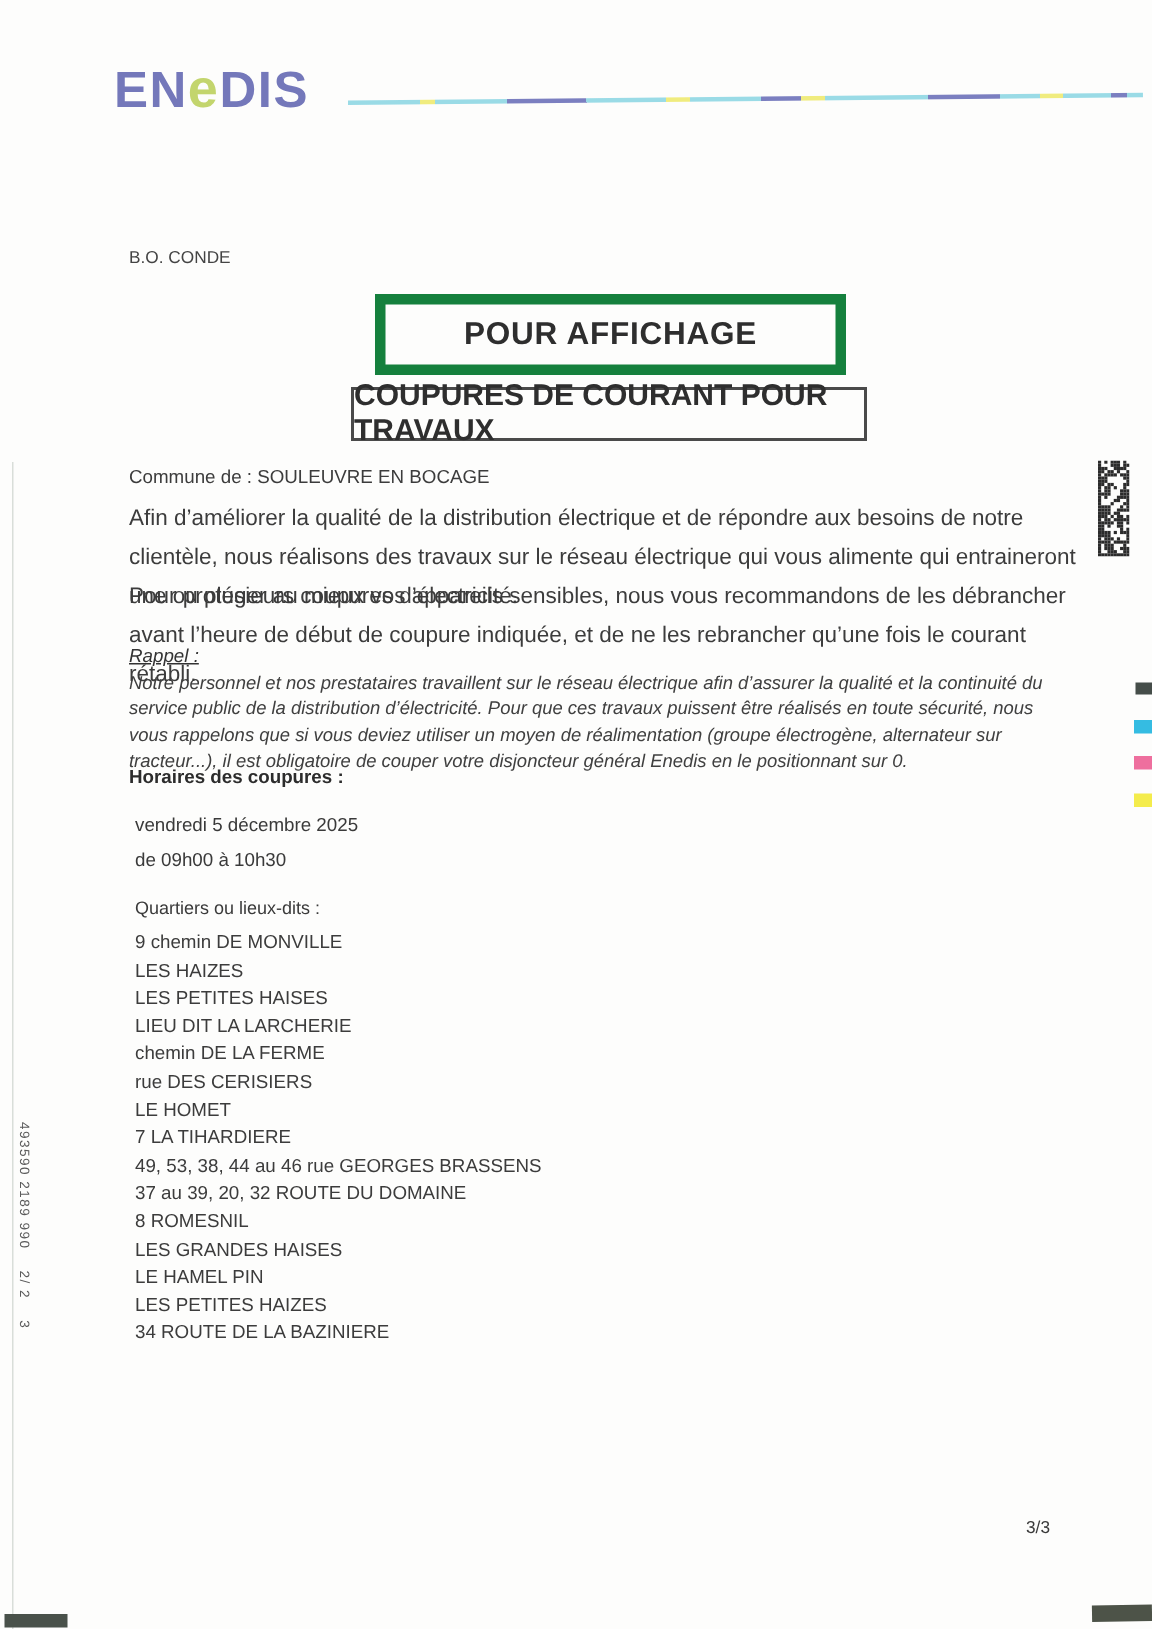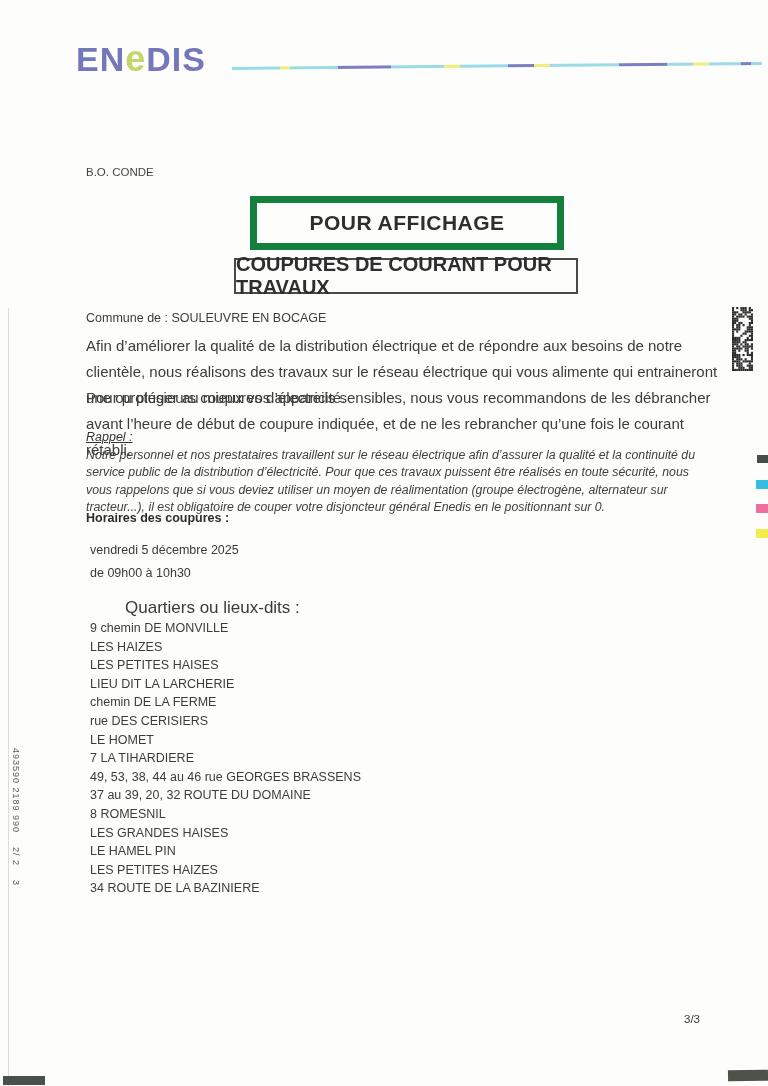--- a/index.html
+++ b/index.html
@@ -38,21 +38,21 @@
   
   .commune{position:absolute;left:86px;top:311px;font-size:12.5px;color:#3c3c3c;}
   .para{position:absolute;left:86px;width:636px;font-size:15px;line-height:26px;color:#3c3c3c;text-align:left;}
   .p1{top:333px;}
   .p2{top:385px;}
   .rappel-title{position:absolute;left:86px;top:430px;font-size:12.5px;font-style:italic;text-decoration:underline;color:#333;}
   .rappel-body{position:absolute;left:86px;top:447px;width:618px;font-size:12.3px;font-style:italic;line-height:17.3px;color:#404040;}
   .horaires{position:absolute;left:86px;top:511px;font-size:12.5px;font-weight:bold;color:#2c2c2c;}
   .dateline{position:absolute;left:90px;top:543px;font-size:12.5px;}
   .timeline{position:absolute;left:90px;top:566px;font-size:12.5px;}
-  .quartiers{position:absolute;left:90px;top:598px;font-size:17px;margin-left:35px;}
+  .quartiers{position:absolute;left:90px;top:598px;font-size:12px;}
   .loclist{position:absolute;left:90px;top:619px;font-size:12.5px;color:#3c3c3c;}
   .loclist .loc{height:18.6px;line-height:18.6px;white-space:nowrap;}
   
   .scan-edge{position:absolute;left:8px;top:308px;width:1px;height:778px;background:#d9ded9;}
   .side-code{
     position:absolute;left:1px;top:748px;width:20px;height:130px;
     font-size:9px;color:#5a5a5a;letter-spacing:1px;white-space:pre;
     transform:rotate(90deg);transform-origin:10px 10px;
   }
   .pagenum{position:absolute;left:684px;top:1013px;font-size:11.5px;color:#3a3a3a;}

